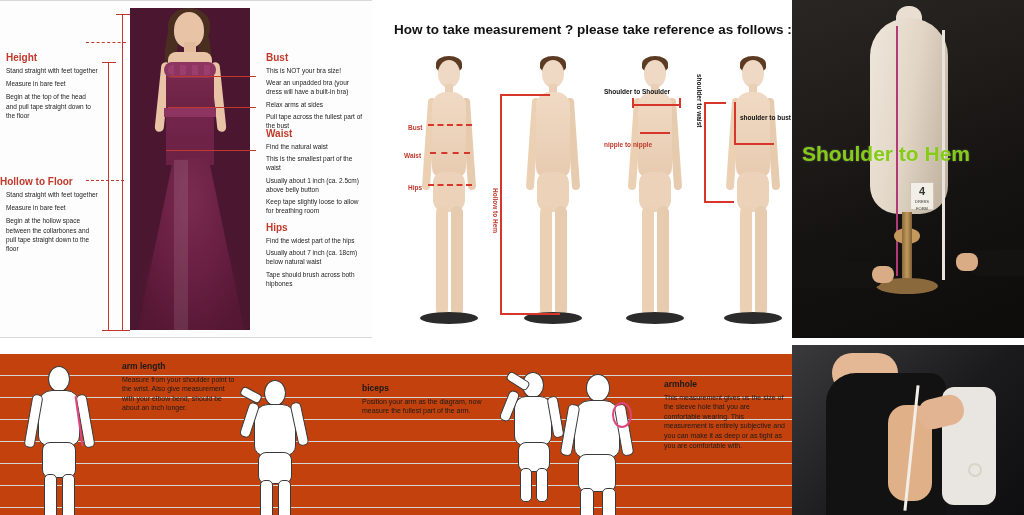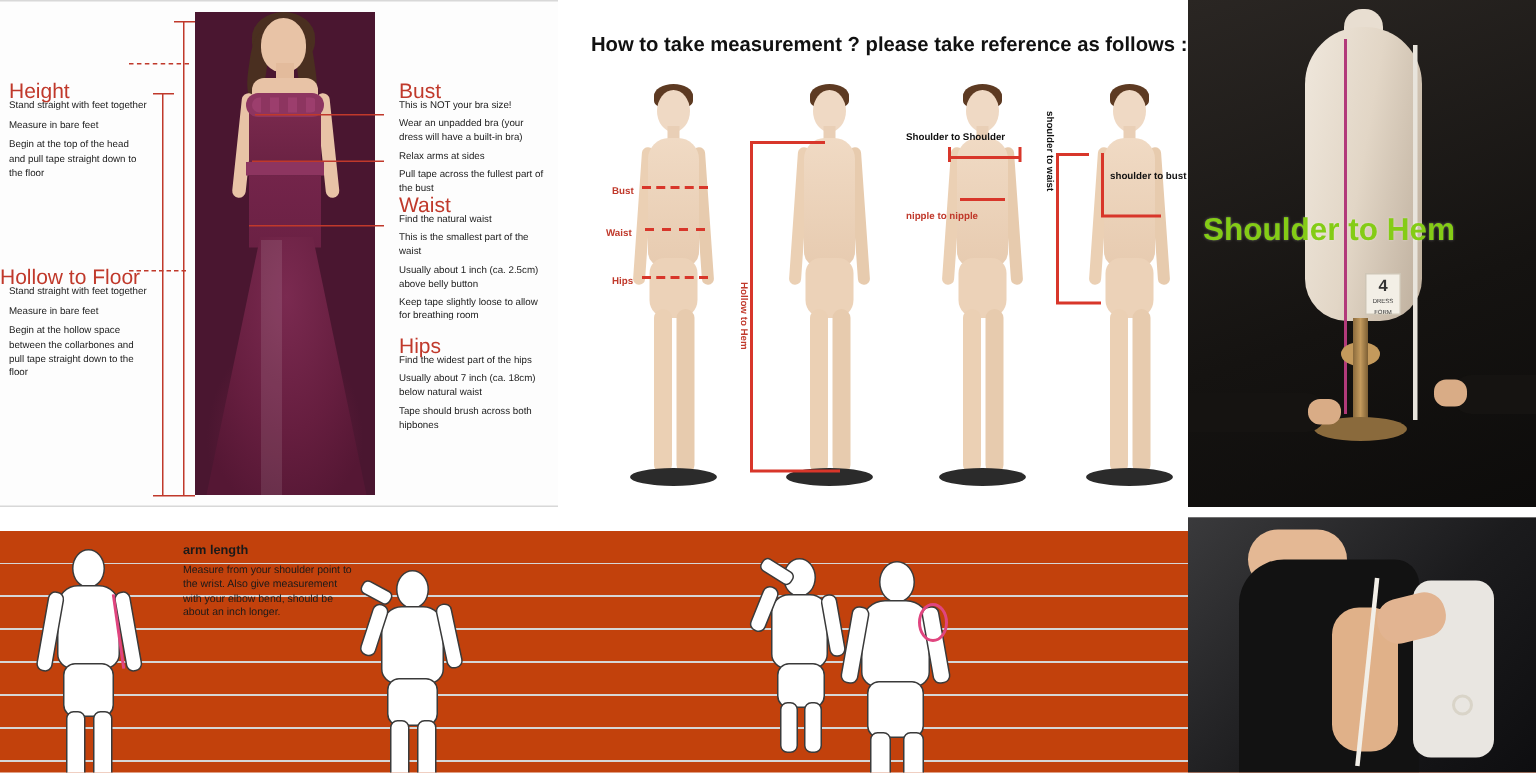--- a/index.html
+++ b/index.html
@@ -36,21 +36,21 @@
   .g-waist{position:absolute;left:36px;top:109px;width:48px;height:48px;background:linear-gradient(to bottom,#73244a,#6b2144);}
   .g-skirt{position:absolute;left:6px;top:150px;width:110px;height:180px;
     background:radial-gradient(ellipse 70px 150px at 55px 40px,#7a2a50 0%,#661e3f 60%,#551734 100%);
     clip-path:polygon(34% 0%,66% 0%,100% 100%,0% 100%);}
   .g-skirt-sheen{position:absolute;left:44px;top:152px;width:14px;height:176px;background:rgba(255,255,255,.10);}
 
   .arrow-v{position:absolute;width:1px;background:#c0392b;}
   .arrow-h{position:absolute;height:1px;background:#c0392b;}
   .tick{position:absolute;height:1px;background:#c0392b;}
   .dot-h{position:absolute;height:0;border-top:1px dashed #c0392b;}
-  .lbl-red{position:absolute;color:#c0392b;font-weight:normal;font-size:14px;}
+  .lbl-red{position:absolute;color:#c0392b;font-weight:bold;font-size:10px;}
   .lbl-blk{position:absolute;color:#222;font-size:6.5px;line-height:9.2px;width:92px;}
 
   
   #panel-meas{position:absolute;left:372px;top:16px;width:420px;height:338px;background:#ffffff;}
   #panel-meas .title{position:absolute;left:22px;top:6px;font-size:13.5px;font-weight:bold;color:#111;}
   .mann{position:absolute;top:38px;width:84px;height:280px;}
   .m-head{position:absolute;left:32px;top:6px;width:22px;height:28px;border-radius:50%;background:#efd9c4;}
   .m-hair{position:absolute;left:30px;top:2px;width:26px;height:16px;border-radius:50% 50% 30% 30%;background:#5d3a22;}
   .m-neck{position:absolute;left:39px;top:30px;width:8px;height:10px;background:#e9cfb6;}
   .m-torso{position:absolute;left:26px;top:38px;width:34px;height:86px;background:linear-gradient(to bottom,#f0dac4,#e7cbb0);border-radius:14px 14px 10px 10px;}
@@ -306,20 +306,24 @@
       <div class="f-head" style="left:26px;top:0px;width:20px;height:24px;"></div>
       <div class="f-path" style="left:16px;top:24px;width:40px;height:50px;border-radius:14px 14px 10px 10px;"></div>
       <div class="f-path" style="left:2px;top:10px;width:20px;height:8px;border-radius:4px;transform:rotate(28deg);"></div>
       <div class="f-path" style="left:6px;top:22px;width:9px;height:34px;border-radius:5px;transform:rotate(18deg);"></div>
       <div class="f-path" style="left:56px;top:22px;width:9px;height:42px;border-radius:5px;transform:rotate(-12deg);"></div>
       <div class="f-path" style="left:20px;top:72px;width:32px;height:30px;border-radius:8px;"></div>
       <div class="f-path" style="left:22px;top:100px;width:11px;height:40px;border-radius:5px;"></div>
       <div class="f-path" style="left:40px;top:100px;width:11px;height:40px;border-radius:5px;"></div>
     </div>
 
+    <div class="note" style="left:362px;top:30px;width:126px;">
+      <b>biceps</b>
+      <div style="margin-top:3px">Position your arm as the diagram, now measure the fullest part of the arm.</div>
+    </div>
 
     <div class="fig" style="left:500px;top:16px;width:72px;height:130px;">
       <div class="f-head" style="left:22px;top:2px;width:20px;height:24px;"></div>
       <div class="f-path" style="left:14px;top:26px;width:36px;height:48px;border-radius:12px 12px 10px 10px;"></div>
       <div class="f-path" style="left:6px;top:6px;width:22px;height:8px;border-radius:4px;transform:rotate(32deg);"></div>
       <div class="f-path" style="left:4px;top:20px;width:9px;height:30px;border-radius:5px;transform:rotate(22deg);"></div>
       <div class="f-path" style="left:50px;top:26px;width:9px;height:40px;border-radius:5px;transform:rotate(-10deg);"></div>
       <div class="f-path" style="left:18px;top:72px;width:30px;height:28px;border-radius:8px;"></div>
       <div class="f-path" style="left:20px;top:98px;width:10px;height:32px;border-radius:5px;"></div>
       <div class="f-path" style="left:36px;top:98px;width:10px;height:32px;border-radius:5px;"></div>
@@ -329,20 +333,24 @@
       <div class="f-head" style="left:30px;top:2px;width:22px;height:26px;"></div>
       <div class="f-path" style="left:18px;top:28px;width:44px;height:56px;border-radius:16px 16px 10px 10px;"></div>
       <div class="f-path" style="left:8px;top:32px;width:10px;height:50px;border-radius:5px;transform:rotate(10deg);"></div>
       <div class="f-path" style="left:62px;top:32px;width:10px;height:50px;border-radius:5px;transform:rotate(-10deg);"></div>
       <div class="f-path" style="left:22px;top:82px;width:36px;height:36px;border-radius:8px;"></div>
       <div class="f-path" style="left:24px;top:116px;width:12px;height:34px;border-radius:5px;"></div>
       <div class="f-path" style="left:46px;top:116px;width:12px;height:34px;border-radius:5px;"></div>
       <div style="position:absolute;left:56px;top:30px;width:16px;height:22px;border:2px solid #e0457f;border-radius:50%;"></div>
     </div>
 
+    <div class="note" style="left:664px;top:26px;width:122px;">
+      <b>armhole</b>
+      <div style="margin-top:3px">This measurement gives us the size of the sleeve hole that you are comfortable wearing. This measurement is entirely subjective and you can make it as deep or as tight as you are comfortable with.</div>
+    </div>
   </div>
 
   <div id="photo-armhole">
     <div class="ph-bg"></div>
     <div class="ph-skin"></div>
     <div class="ph-shirt"></div>
     <div class="ph-skin2"></div>
     <div class="ph-sleeveL"></div>
     <div class="ph-tape"></div>
     <div class="ph-hand"></div>

